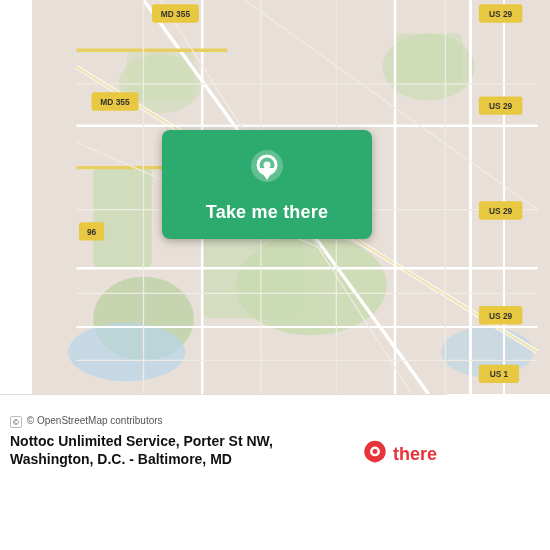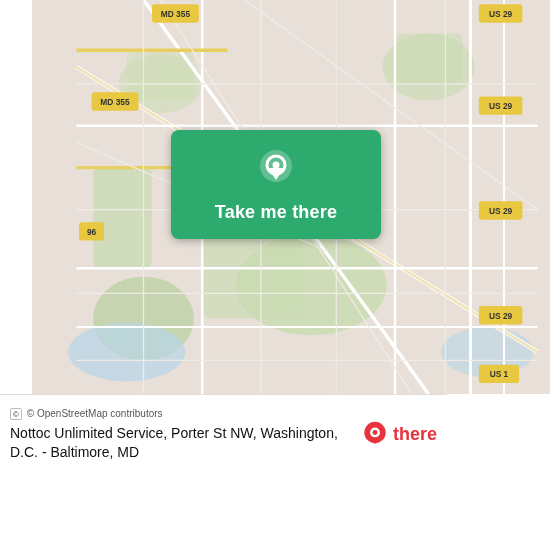--- a/index.html
+++ b/index.html
@@ -34,21 +34,21 @@
       position: absolute;
       top: 0; left: 0;
       width: 100%;
       height: 100%;
     }
 
     
     .take-me-there-overlay {
       position: absolute;
       top: 130px;
-      left: 139px;
+      left: 130px;
       width: 210px;
       background-color: #2daa6e;
       border-radius: 8px;
       padding: 18px 16px 16px 16px;
       display: flex;
       flex-direction: column;
       align-items: center;
       cursor: pointer;
       box-shadow: 0 2px 8px rgba(0,0,0,0.3);
     }
@@ -65,21 +65,21 @@
       font-weight: 600;
       letter-spacing: 0.2px;
     }
 
     
     #footer {
       width: 447px;
       height: 80px;
       background: white;
       display: flex;
-      align-items: center;
+      align-items: flex-end;
       padding: 6px 10px;
       border-top: 1px solid #ddd;
       position: relative;
     }
 
     .footer-text-block {
       flex: 1;
     }
 
     .osm-credit {
@@ -98,21 +98,21 @@
       font-size: 8px;
       line-height: 12px;
       text-align: center;
       margin-right: 2px;
       color: #333;
       vertical-align: middle;
     }
 
     .location-title {
       font-size: 14px;
-      font-weight: 400;
+      font-weight: 700;
       color: #111;
       line-height: 1.3;
     }
 
     .moovit-logo {
       display: flex;
       align-items: center;
       margin-left: 10px;
     }
 

